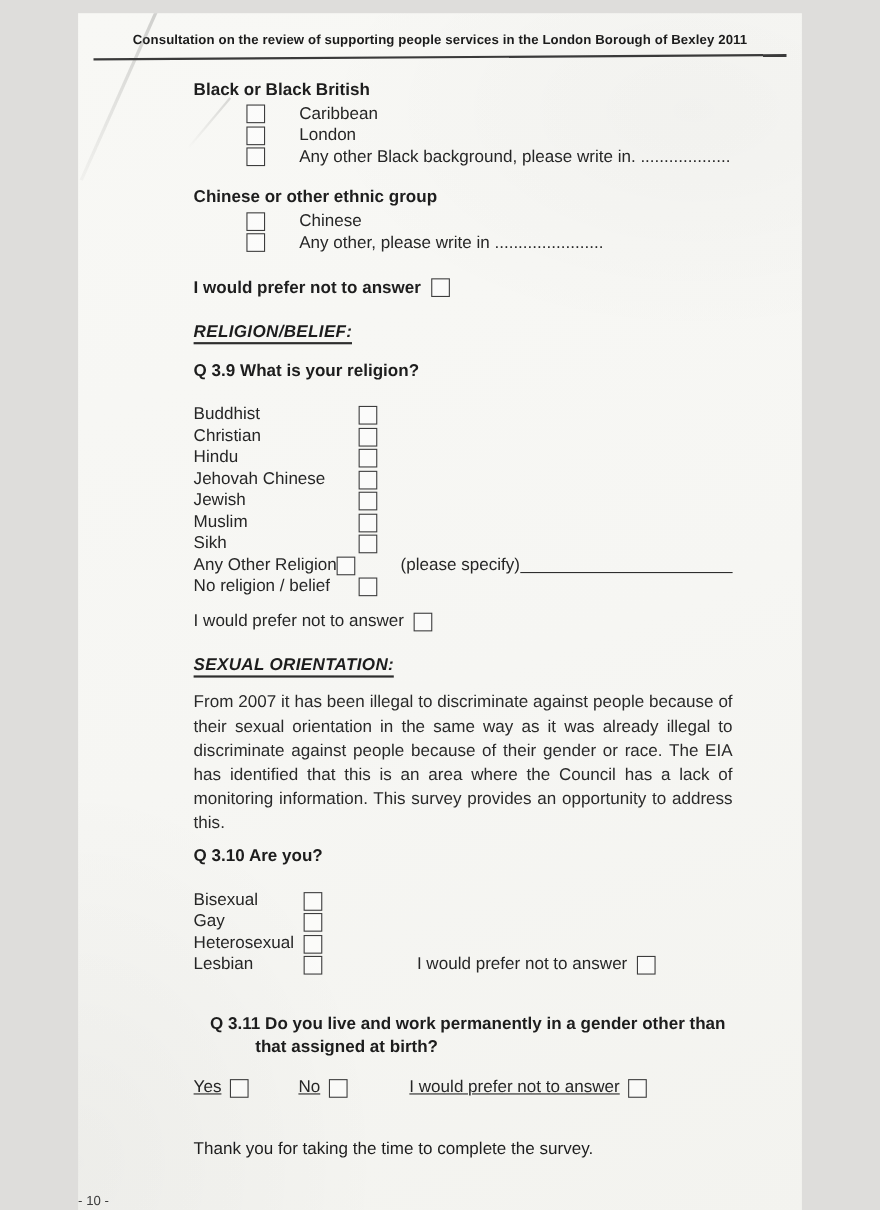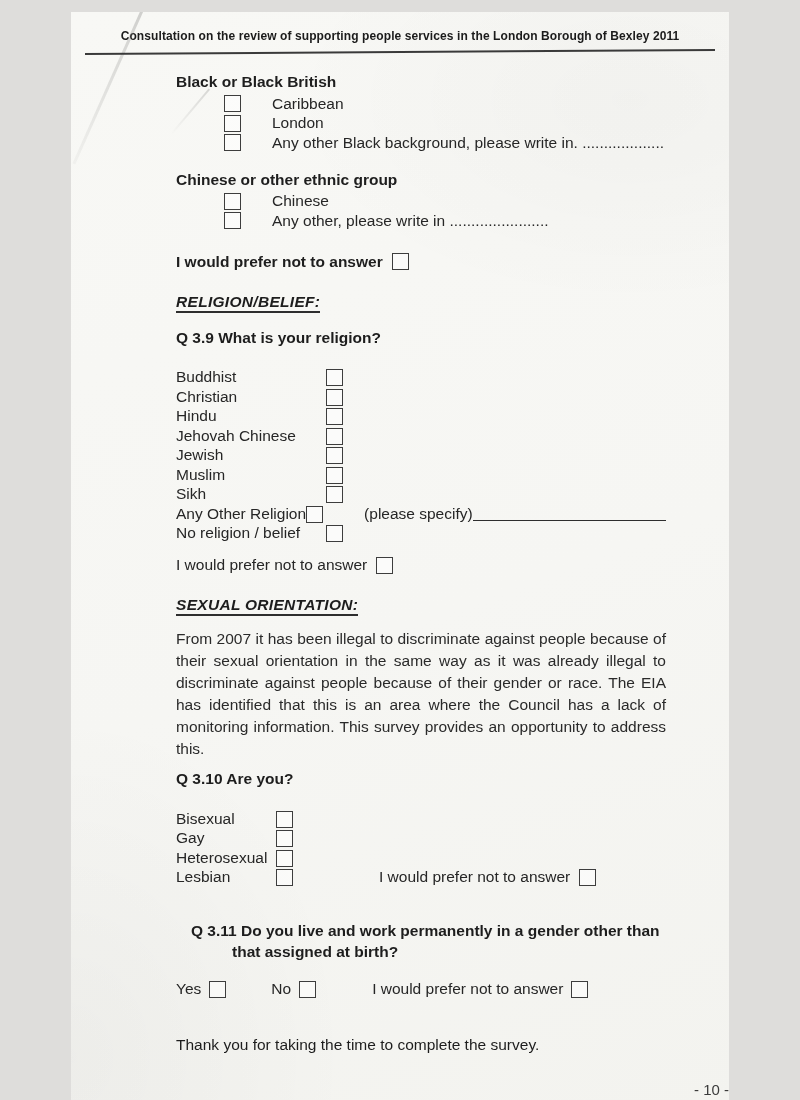--- a/index.html
+++ b/index.html
@@ -66,28 +66,28 @@
   .q310 { margin-top:10px; }
 
   .orient-rows { margin-top:20px; }
   .orient-row { height:19.5px; display:flex; align-items:flex-end; }
   .orient-label { width:100px; white-space:nowrap; }
   .inline-prefer { margin-left:86px; display:flex; align-items:center; }
   .inline-prefer .cb { margin-left:9px; }
 
   .q311 { margin-top:34px; margin-left:15px; padding-left:41px; text-indent:-41px;
           max-width:630px; font-weight:bold; line-height:21px; color:#1d1d1d; }
-  .yesno-row { margin-top:18px; display:flex; align-items:center; }
+  .yesno-row { margin-top:18px; display:flex; align-items:center;text-decoration:underline; }
   .yesno-row .cb { margin-left:8px; }
   .no-label { margin-left:45px; }
   .yesno-prefer { margin-left:56px; }
 
   .thanks { margin-top:38px; font-weight:normal; color:#1d1d1d; }
-  .page-num { position:absolute; bottom:14px; left:0; right:0; text-align:right;
-              font-size:15px; color:#3c3c3c; }
+  .page-num { position:absolute; bottom:14px; left:0; right:12px; text-align:left;
+              font-size:12px; color:#3c3c3c; }
 </style>
 </head>
 <body>
 
 <div class="page">
   <div class="crease"></div>
   <div class="crease2"></div>
 
   <div class="header-title">Consultation on the review of supporting people services in the London Borough of Bexley 2011</div>
   <div class="header-rule"></div>

